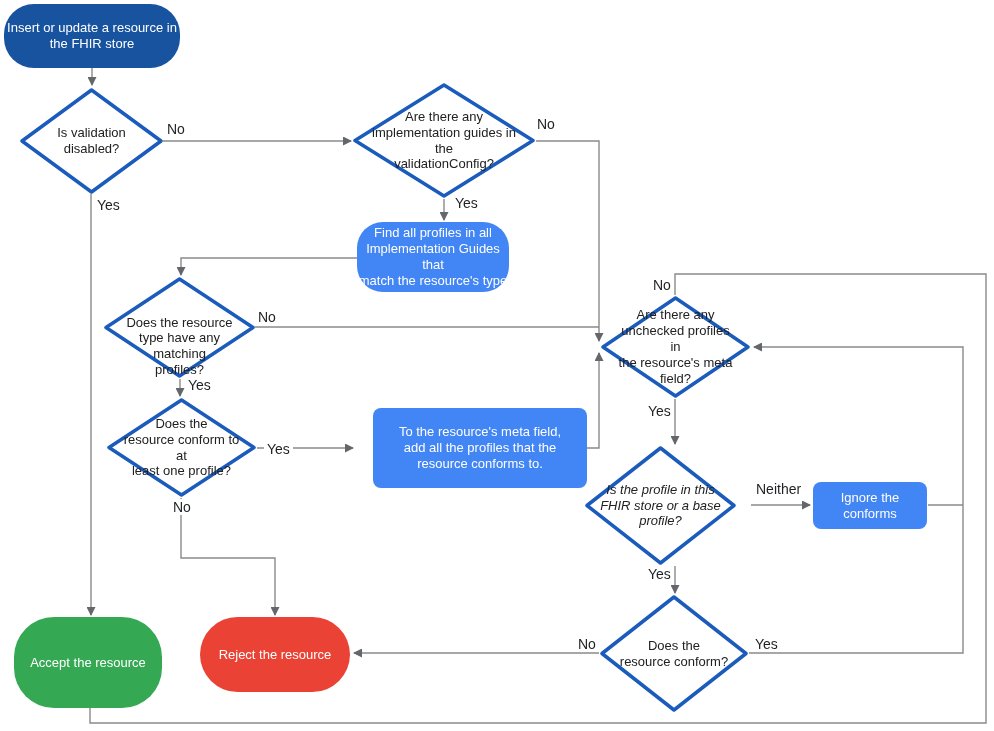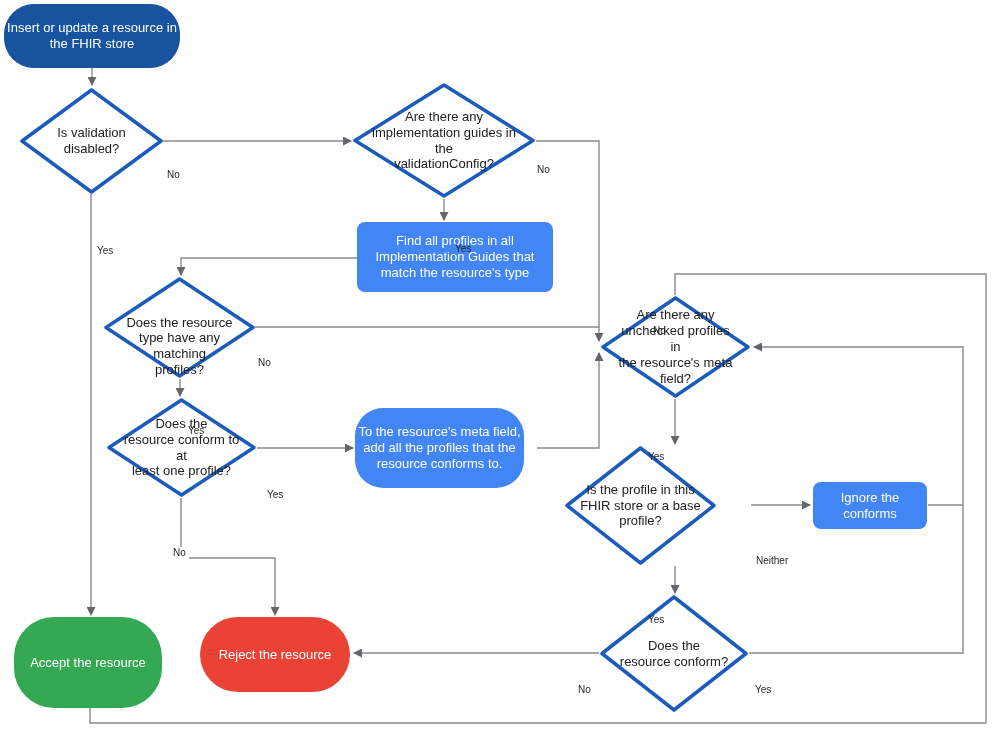--- a/index.html
+++ b/index.html
@@ -15,22 +15,22 @@
   .node-label{white-space:pre-line;font-size:13px;line-height:1.22;}
   .pill{border-radius:40px;color:#fff;}
   .pill-start{background:var(--c-start);border-radius:30px;}
   .pill-accept{background:var(--c-accept);}
   .pill-reject{background:var(--c-reject);}
   .process{background:var(--c-process);color:#fefeff;border-radius:8px;}
   .decision{background:transparent;}
   .decision svg{position:absolute;left:0;top:0;}
   .decision .node-label{position:relative;color:var(--c-nodetext);padding:0 14px;}
   .edge-label{
-    position:absolute;font-size:10px;color:var(--c-text);
-    white-space:nowrap;line-height:1;margin-top:48px;
+    position:absolute;font-size:14px;color:var(--c-text);
+    white-space:nowrap;line-height:1;
   }
   .edge-label.bg{background:#ffffff;padding:1px 3px;}
   .dshape{fill:#ffffff;stroke:var(--c-border);stroke-width:3.5;stroke-linejoin:round;}
   .conn{fill:none;stroke:var(--c-line);stroke-width:1.4;}
 </style>
 </head>
 <body>
 
 <div class="canvas">
 
@@ -74,21 +74,21 @@
 
   <div class="node decision" style="left:353px;top:83px;width:182px;height:115px;">
     <svg width="182" height="115">
       <polygon class="dshape" points="91,2 180,57.5 91,113 2,57.5"></polygon>
     </svg>
     <span class="node-label">Are there any
 implementation guides in the
 validationConfig?</span>
   </div>
 
-  <div class="node process" style="left:357px;top:222px;width:196px;height:70px;">
+  <div class="node process" style="left:357px;top:222px;width:152px;height:70px;border-radius:26px;">
     <span class="node-label">Find all profiles in all
 Implementation Guides that
 match the resource's type</span>
   </div>
 
   <div class="node decision" style="left:104px;top:277px;width:151px;height:101px;align-items:flex-end;">
     <svg width="151" height="101">
       <polygon class="dshape" points="75.5,2 149,50.5 75.5,99 2,50.5"></polygon>
     </svg>
     <span class="node-label">Does the resource
@@ -98,37 +98,37 @@
 
   <div class="node decision" style="left:107px;top:398px;width:149px;height:99px;">
     <svg width="149" height="99">
       <polygon class="dshape" points="74.5,2 147,49.5 74.5,97 2,49.5"></polygon>
     </svg>
     <span class="node-label">Does the
 resource conform to at
 least one profile?</span>
   </div>
 
-  <div class="node process" style="left:355px;top:408px;width:169px;height:80px;border-radius:28px;">
+  <div class="node process" style="left:373px;top:408px;width:214px;height:80px;">
     <span class="node-label">To the resource's meta field,
 add all the profiles that the
 resource conforms to.</span>
   </div>
 
   <div class="node decision" style="left:601px;top:296px;width:149px;height:102px;">
     <svg width="149" height="102">
       <polygon class="dshape" points="74.5,2 147,51 74.5,100 2,51"></polygon>
     </svg>
     <span class="node-label">Are there any
 unchecked profiles in
 the resource's meta
 field?</span>
   </div>
 
-  <div class="node decision" style="left:565px;top:446px;width:151px;height:119px;">
+  <div class="node decision" style="left:585px;top:446px;width:151px;height:119px;font-style:italic;">
     <svg width="151" height="119">
       <polygon class="dshape" points="75.5,2 149,59.5 75.5,117 2,59.5"></polygon>
     </svg>
     <span class="node-label">Is the profile in this
 FHIR store or a base
 profile?</span>
   </div>
 
   <div class="node process" style="left:813px;top:482px;width:114px;height:47px;">
     <span class="node-label">Ignore the conforms</span>
@@ -153,18 +153,18 @@
   <span class="edge-label" style="left:167px;top:122px;">No</span>
   <span class="edge-label" style="left:97px;top:198px;">Yes</span>
   <span class="edge-label" style="left:537px;top:117px;">No</span>
   <span class="edge-label" style="left:455px;top:196px;">Yes</span>
   <span class="edge-label" style="left:258px;top:310px;">No</span>
   <span class="edge-label" style="left:188px;top:378px;">Yes</span>
   <span class="edge-label bg" style="left:264px;top:441px;">Yes</span>
   <span class="edge-label bg" style="left:170px;top:499px;">No</span>
   <span class="edge-label" style="left:653px;top:278px;">No</span>
   <span class="edge-label" style="left:648px;top:404px;">Yes</span>
-  <span class="edge-label" style="left:756px;top:508px;">Neither</span>
+  <span class="edge-label" style="left:756px;top:482px;">Neither</span>
   <span class="edge-label" style="left:648px;top:567px;">Yes</span>
   <span class="edge-label" style="left:578px;top:637px;">No</span>
   <span class="edge-label" style="left:755px;top:637px;">Yes</span>
 
 </div>
 
 </body></html>

